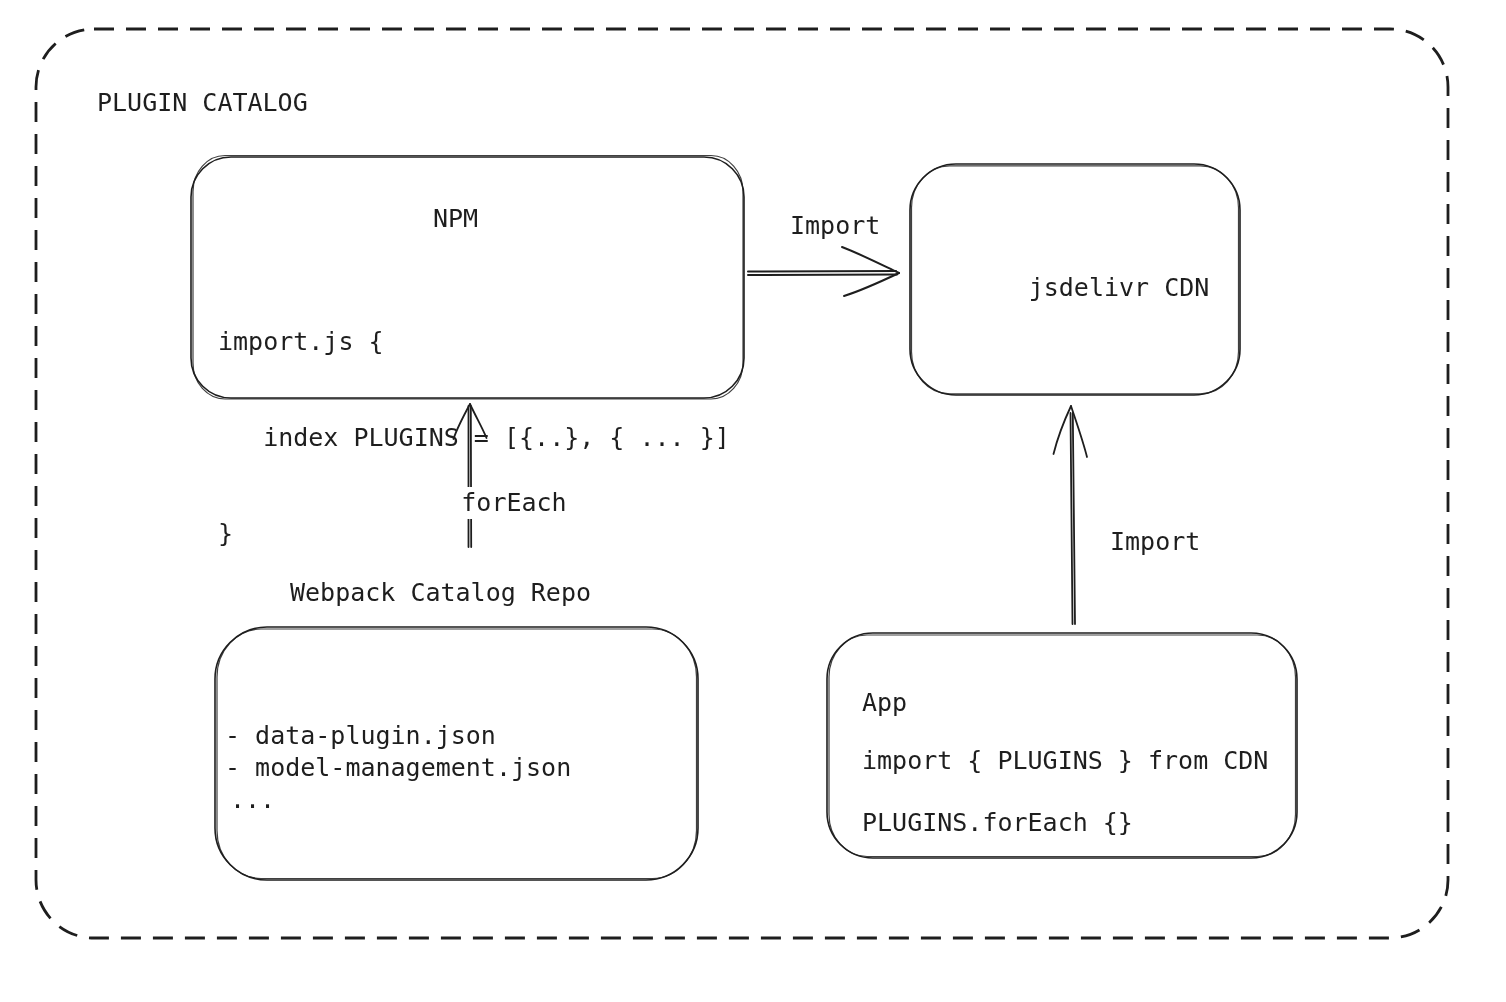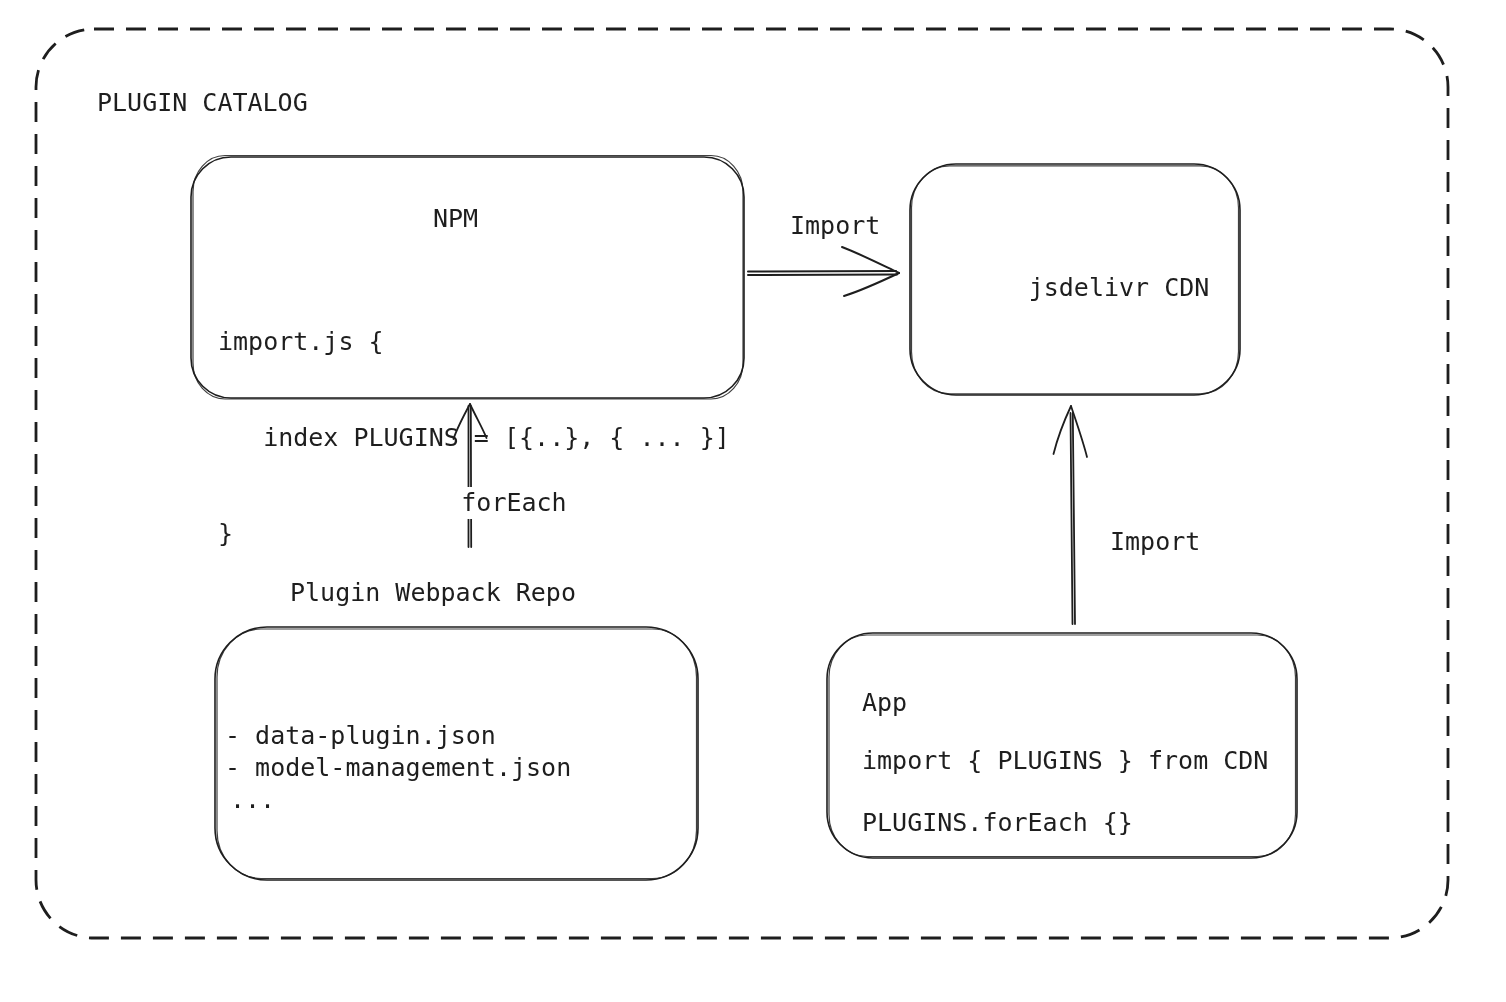--- a/index.html
+++ b/index.html
@@ -88,21 +88,21 @@
     <div>   index PLUGINS = [{..}, { ... }]</div>
     <div>}</div>
   </div>
 
   <div class="txt center" style="left:910px; top:260px; width:330px;">jsdelivr CDN</div>
 
   <div class="txt" style="left:790px; top:198px;">Import</div>
 
   <div class="txt center mask" style="left:350px; top:475px; width:240px;">forEach</div>
 
-  <div class="txt" style="left:290px; top:565px;">Plugin Webpack Repo</div>
+  <div class="txt" style="left:290px; top:565px;">Webpack Catalog Repo</div>
   <div class="txt" style="left:225px; top:708px;">- data-plugin.json</div>
   <div class="txt" style="left:225px; top:740px;">- model-management.json</div>
   <div class="txt" style="left:230px; top:772px;">...</div>
 
   <div class="txt" style="left:862px; top:675px;">App</div>
   <div class="txt" style="left:862px; top:733px;">import { PLUGINS } from CDN</div>
   <div class="txt" style="left:862px; top:795px;">PLUGINS.forEach {}</div>
 
   <div class="txt" style="left:1110px; top:514px;">Import</div>
 

